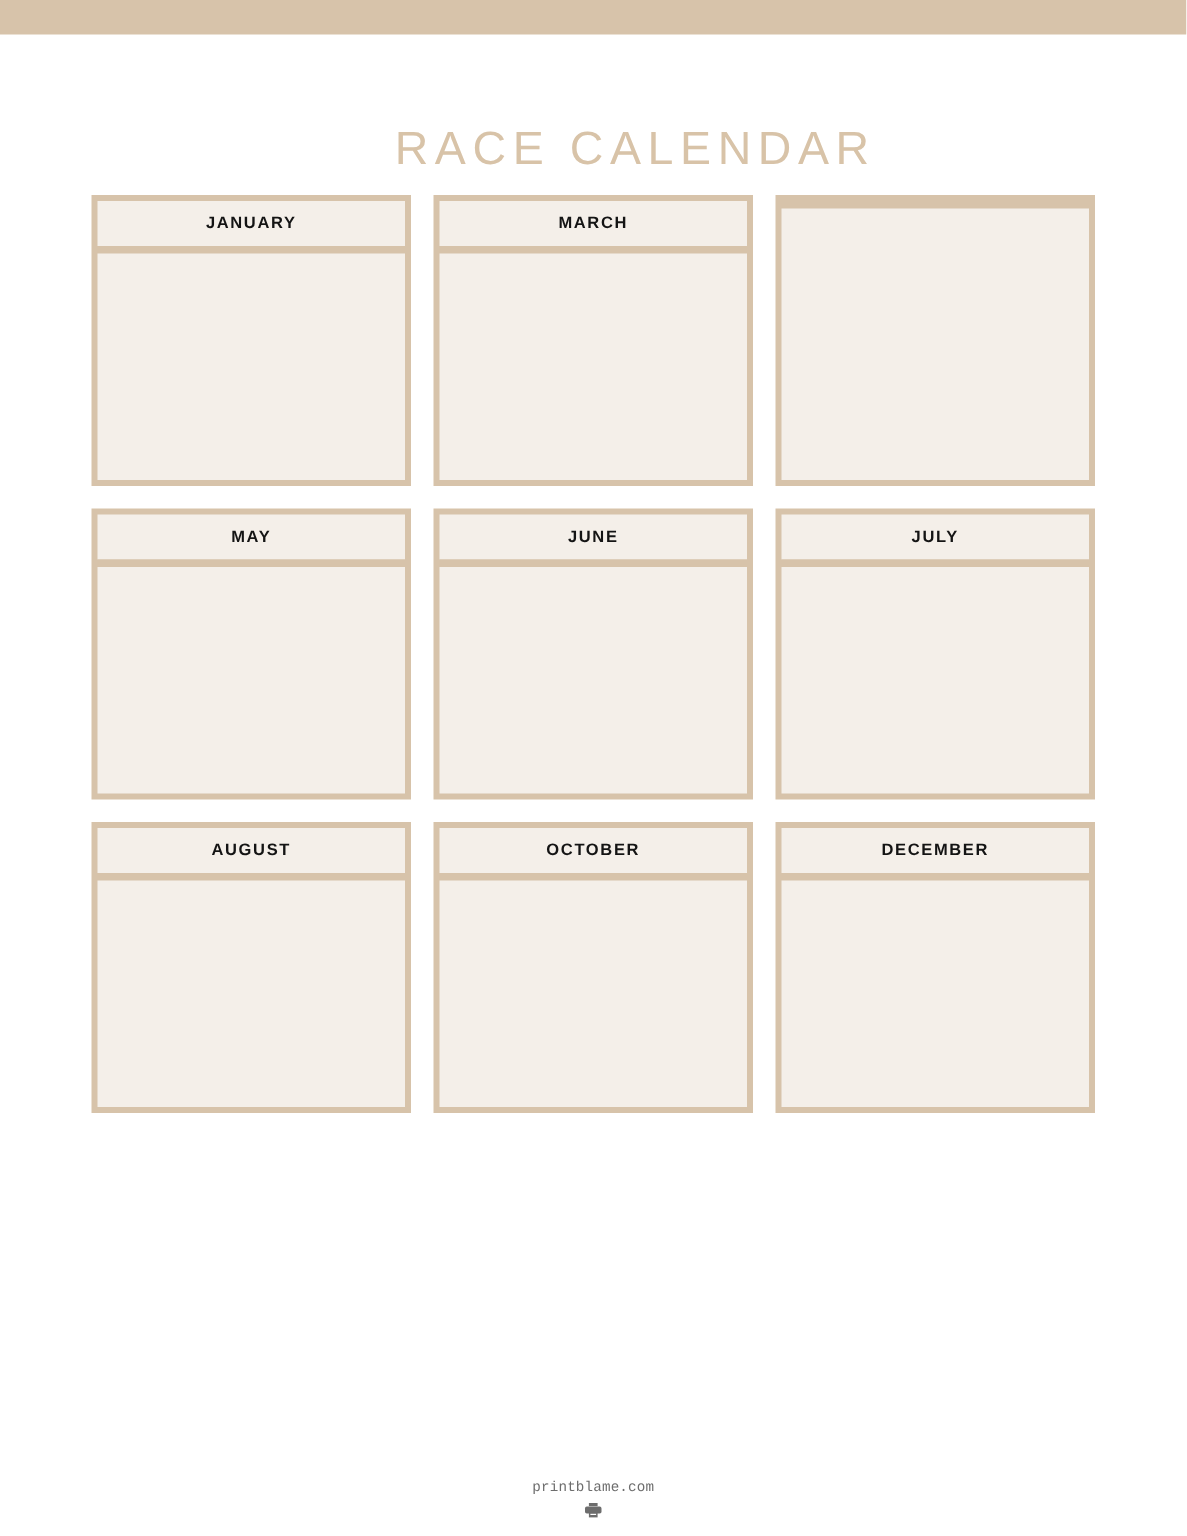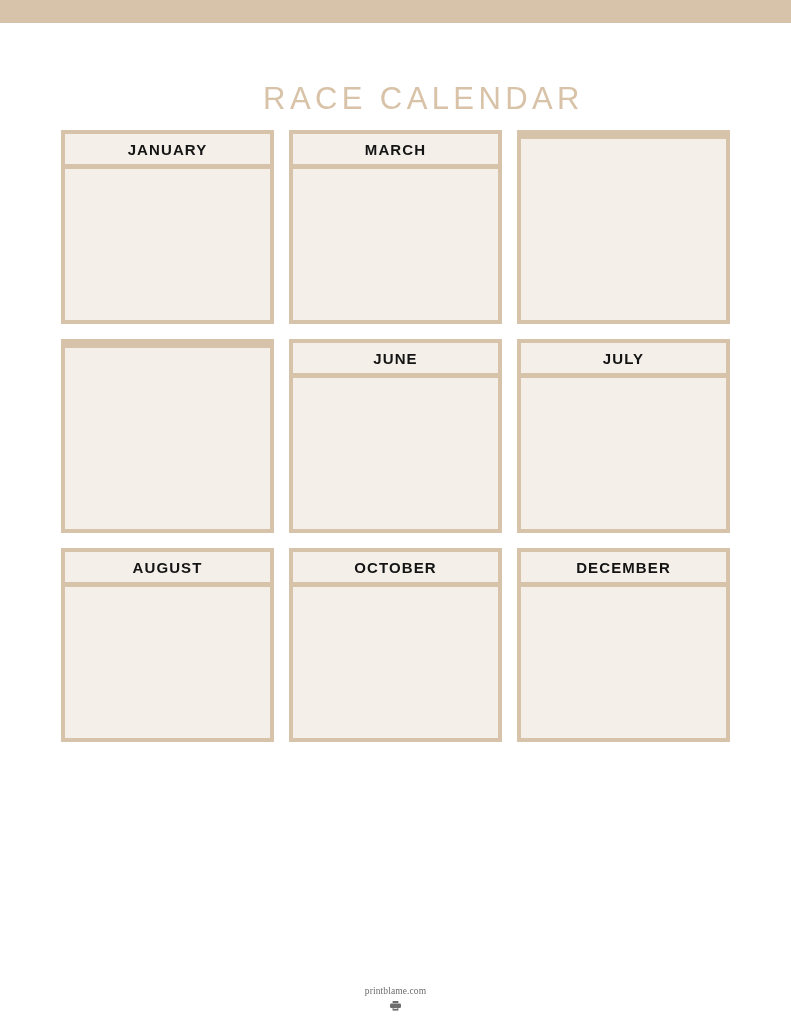--- a/index.html
+++ b/index.html
@@ -64,21 +64,21 @@
   .month-header {
     background: #f4efe9;
     height: 30px;
     display: flex;
     align-items: center;
     justify-content: center;
     flex: 0 0 auto;
   }
 
   .month-name {
-    font-size: 15px;
+    font-size: 11px;
     font-weight: bold;
     letter-spacing: 1.1px;
     color: #141414;
     font-family: "Liberation Sans", sans-serif;
     text-transform: uppercase;
     white-space: nowrap;
   }
 
   .month-divider {
     height: 5px;
@@ -95,21 +95,21 @@
   .footer {
     position: absolute;
     top: 986px;
     left: 0;
     width: 791px;
     text-align: center;
   }
   .footer-text {
     font-size: 9.5px;
     color: #6d6d6d;
-    font-family: Liberation Serif, serif;
+    font-family: Liberation Mono, monospace;
     letter-spacing: 0.1px;
   }
   .footer-icon {
     margin-top: 4px;
     display: flex;
     justify-content: center;
     align-items: center;
   }
   .footer-icon svg { display: block; }
 </style>
@@ -138,20 +138,23 @@
     <div class="month-divider"></div>
     <div class="month-body"></div>
   </div>
 
   <div class="month-card">
     <div class="month-divider"></div>
     <div class="month-body"></div>
   </div>
 
   <div class="month-card">
+    <div class="month-header">
+      <span class="month-name">MAY</span>
+    </div>
     <div class="month-divider"></div>
     <div class="month-body"></div>
   </div>
 
   <div class="month-card">
     <div class="month-header">
       <span class="month-name">JUNE</span>
     </div>
     <div class="month-divider"></div>
     <div class="month-body"></div>

